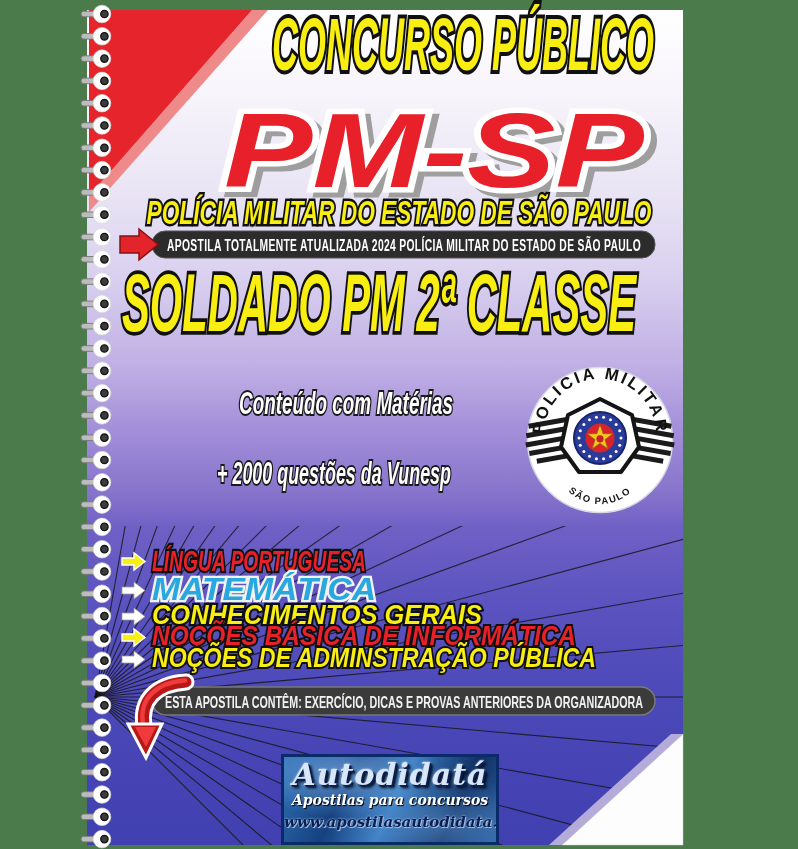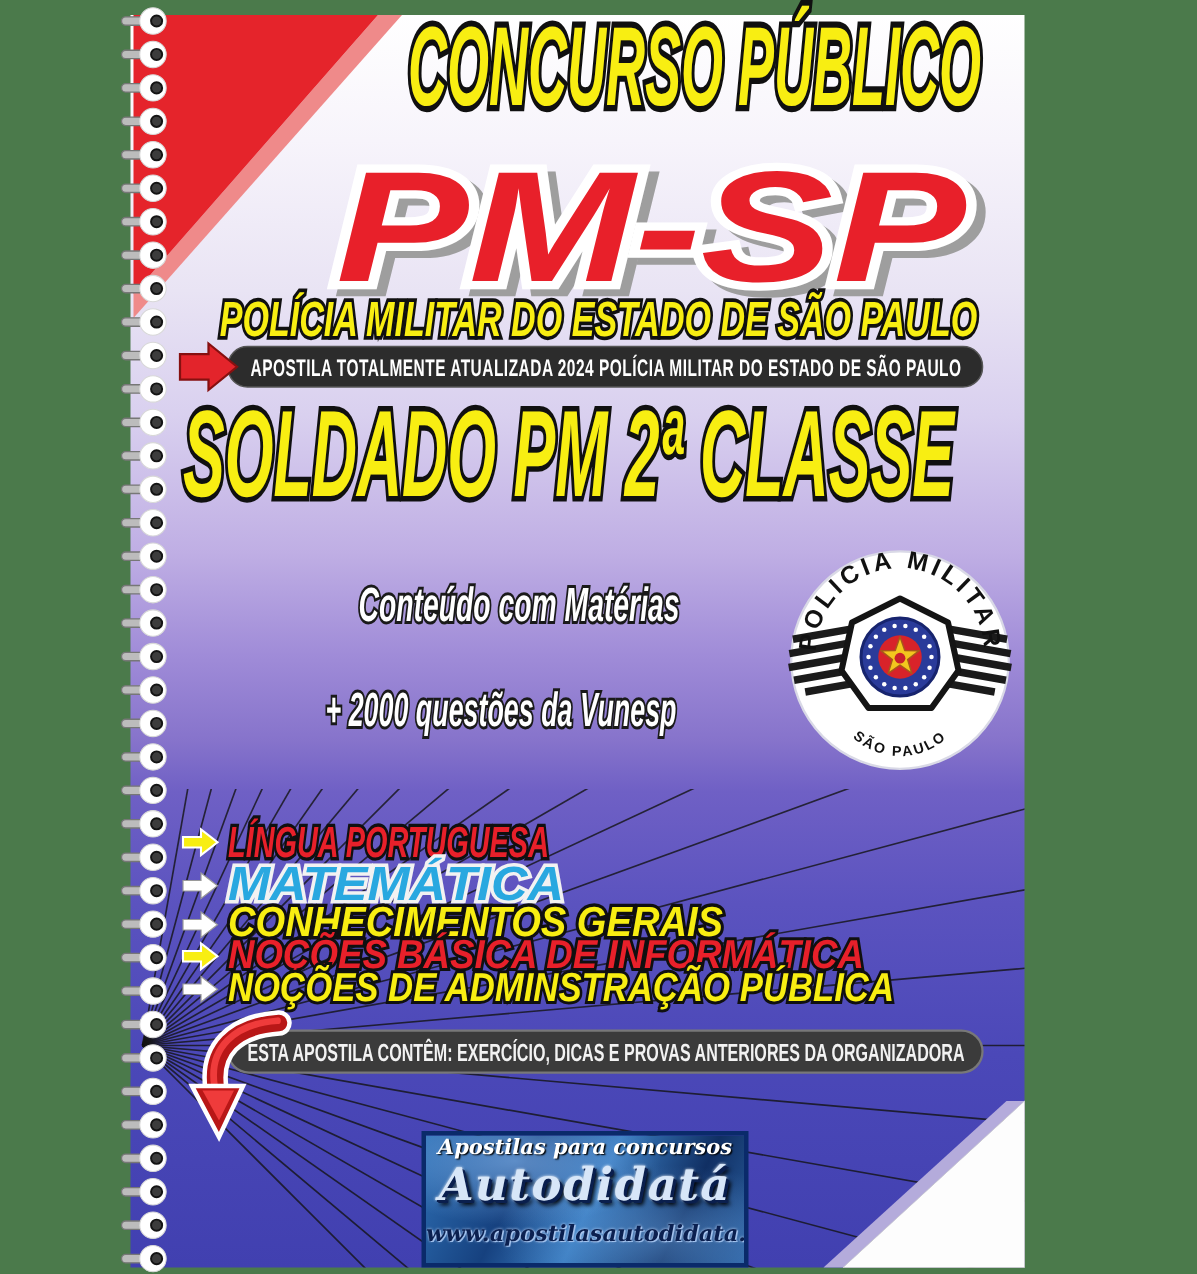--- a/index.html
+++ b/index.html
@@ -216,17 +216,17 @@
       <path d="M 185,680.5 C 156,682.5 139,699 143,724" stroke="#ef3b3b" stroke-width="4.5" fill="none" stroke-linecap="round"></path>
       <polygon points="128,724 162,724 146,758" fill="#b81717" stroke="#ffffff" stroke-width="3"></polygon>
       <polygon points="135,727 156,727 146,747" fill="#ef3b3b"></polygon>
     </g>
 
     <polygon points="549,845 562,845 683,734 671,734" fill="#b4abdb"></polygon>
     <polygon points="562,845 683,734 683,845" fill="#fdfdfd" stroke="#d0d0d0" stroke-width="0.5"></polygon>
   </svg>
 
   <div id="logo-box">
+    <div id="logo-name">Autodidatá</div>
     <div id="logo-tagline">Apostilas para concursos</div>
-    <div id="logo-name">Autodidatá</div>
     <div id="logo-url">www.apostilasautodidata.com.br</div>
   </div>
 </div>
 
 </body></html>

